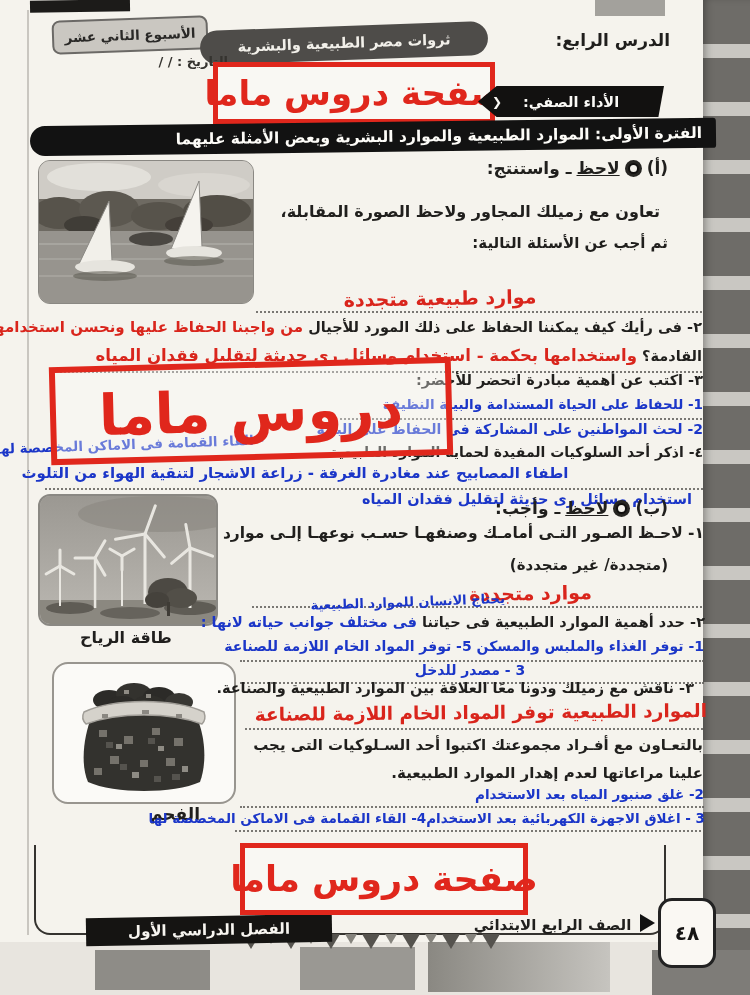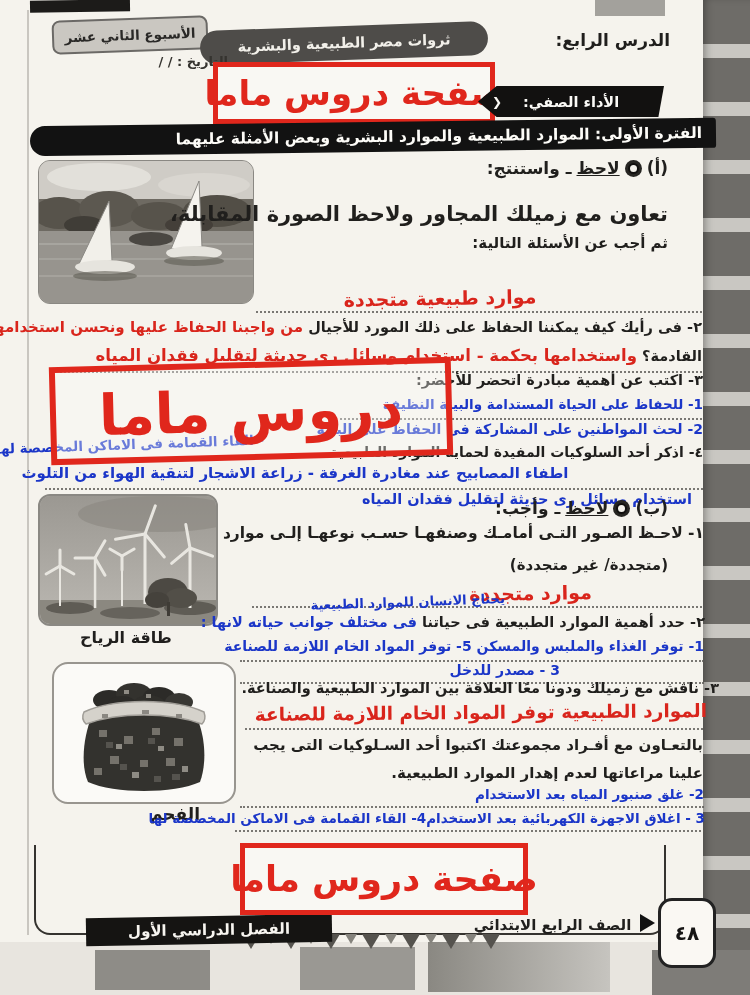--- a/index.html
+++ b/index.html
@@ -102,21 +102,21 @@
       <ellipse cx="112" cy="78" rx="22" ry="7" fill="#4a4742"></ellipse>
       <path d="M70,40 L73,100 L40,103 Z" fill="#f2f0ea" stroke="#8a8883" stroke-width="1"></path>
       <ellipse cx="66" cy="106" rx="30" ry="7" fill="#e6e4de"></ellipse>
       <ellipse cx="66" cy="115" rx="32" ry="5" fill="#5a574f" opacity="0.55"></ellipse>
       <path d="M160,20 L163,86 L132,88 Z" fill="#f5f3ee" stroke="#8a8883" stroke-width="1"></path>
       <ellipse cx="155" cy="92" rx="28" ry="7" fill="#e6e4de"></ellipse>
       <ellipse cx="155" cy="100" rx="30" ry="5" fill="#5a574f" opacity="0.55"></ellipse>
     </svg>
   </div>
 
-  <div class="abs t right" style="left:258px;top:202px;width:410px;font-size:21px;">تعاون مع زميلك المجاور ولاحظ الصورة المقابلة،</div>
+  <div class="abs t right" style="left:250px;top:202px;width:410px;font-size:16px;">تعاون مع زميلك المجاور ولاحظ الصورة المقابلة،</div>
   <div class="abs t right" style="left:258px;top:234px;width:410px;font-size:15px;">ثم أجب عن الأسئلة التالية:</div>
   <div class="abs t red center" style="left:300px;top:287px;width:280px;font-size:19px;transform:rotate(-1deg);">موارد طبيعية متجددة</div>
   <div class="abs dot" style="left:256px;top:311px;width:446px;"></div>
 
   <div class="abs t right" style="left:30px;top:318px;width:672px;font-size:14.5px;">
     <span>٢- فى رأيك كيف يمكننا الحفاظ على ذلك المورد للأجيال</span>
     <span class="red" style="font-size:15px;">من واجبنا الحفاظ عليها ونحسن استخدامها</span>
   </div>
   <div class="abs t right" style="left:30px;top:346px;width:672px;font-size:14.5px;">
     <span>القادمة؟</span>
@@ -193,21 +193,21 @@
   <div class="abs t red center" style="left:438px;top:582px;width:185px;font-size:19px;transform:rotate(-1deg);">موارد متجددة</div>
   <div class="abs dot" style="left:252px;top:606px;width:450px;"></div>
   <div class="abs t blue" style="left:215px;top:596px;width:290px;font-size:13px;transform:rotate(-2deg);">يحتاج الانسان للموارد الطبيعية</div>
 
   <div class="abs t right" style="left:215px;top:614px;width:490px;font-size:14.5px;">
     <span>٢- حدد أهمية الموارد الطبيعية فى حياتنا</span>
     <span class="blue">فى مختلف جوانب حياته لانها :</span>
   </div>
   <div class="abs t blue center" style="left:240px;top:638px;width:464px;font-size:14px;">1- توفر الغذاء والملبس والمسكن  5- توفر المواد الخام اللازمة للصناعة</div>
   <div class="abs dot" style="left:240px;top:660px;width:464px;"></div>
-  <div class="abs t blue center" style="left:380px;top:662px;width:180px;font-size:14px;text-align:right;">3 - مصدر للدخل</div>
+  <div class="abs t blue center" style="left:380px;top:662px;width:180px;font-size:14px;">3 - مصدر للدخل</div>
   <div class="abs dot" style="left:240px;top:682px;width:464px;"></div>
 
   <div class="abs" style="left:52px;top:662px;width:180px;height:138px;background:#fbfaf7;border:2.5px solid #98958f;border-radius:16px;overflow:hidden;">
     <svg width="180" height="138" viewBox="0 0 180 138">
       <ellipse cx="55" cy="36" rx="16" ry="10" fill="#2c2b28"></ellipse>
       <ellipse cx="80" cy="30" rx="18" ry="11" fill="#33322e"></ellipse>
       <ellipse cx="105" cy="33" rx="16" ry="10" fill="#2c2b28"></ellipse>
       <ellipse cx="125" cy="38" rx="14" ry="9" fill="#383733"></ellipse>
       <ellipse cx="68" cy="40" rx="14" ry="8" fill="#2c2b28"></ellipse>
       <ellipse cx="95" cy="40" rx="16" ry="9" fill="#302f2b"></ellipse>
@@ -240,21 +240,21 @@
       </g>
       <g fill="#8a8781">
           <rect x="48" y="50" width="6" height="4"></rect>
           <rect x="88" y="46" width="7" height="4"></rect>
           <rect x="122" y="50" width="6" height="4"></rect>
         </g>
     </svg>
   </div>
   <div class="abs t center" style="left:90px;top:804px;width:110px;font-size:17px;text-align:right;">الفحم</div>
 
-  <div class="abs t right" style="left:261px;top:680px;width:458px;font-size:14.5px;">٣- ناقش مع زميلك ودونا معًا العلاقة بين الموارد الطبيعية والصناعة.</div>
+  <div class="abs t right" style="left:236px;top:680px;width:458px;font-size:14.5px;">٣- ناقش مع زميلك ودونا معًا العلاقة بين الموارد الطبيعية والصناعة.</div>
   <div class="abs t red right" style="left:245px;top:702px;width:462px;font-size:18.5px;transform:rotate(-0.5deg);">الموارد الطبيعية توفر المواد الخام اللازمة للصناعة</div>
   <div class="abs dot" style="left:245px;top:728px;width:458px;"></div>
 
   <div class="abs t right" style="left:245px;top:736px;width:458px;font-size:15px;">بالتعـاون مع أفـراد مجموعتك اكتبوا أحد السـلوكيات التى يجب</div>
   <div class="abs t right" style="left:245px;top:764px;width:458px;font-size:15px;">علينا مراعاتها لعدم إهدار الموارد الطبيعية.</div>
 
   <div class="abs t blue right" style="left:240px;top:786px;width:464px;font-size:13.5px;display:flex;justify-content:space-between;flex-direction:row;">
     <span>2- غلق صنبور المياه بعد الاستخدام</span>
   </div>
   <div class="abs dot" style="left:240px;top:806px;width:464px;"></div>

